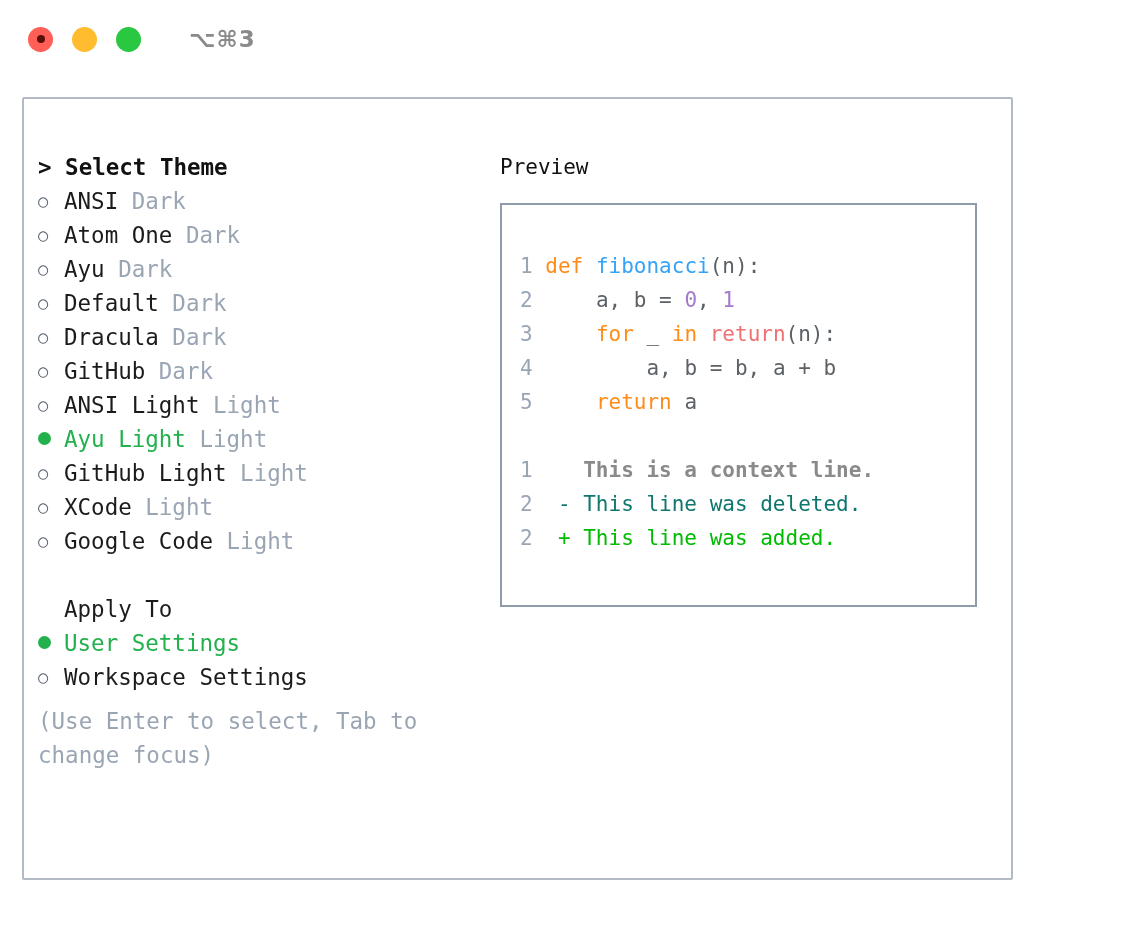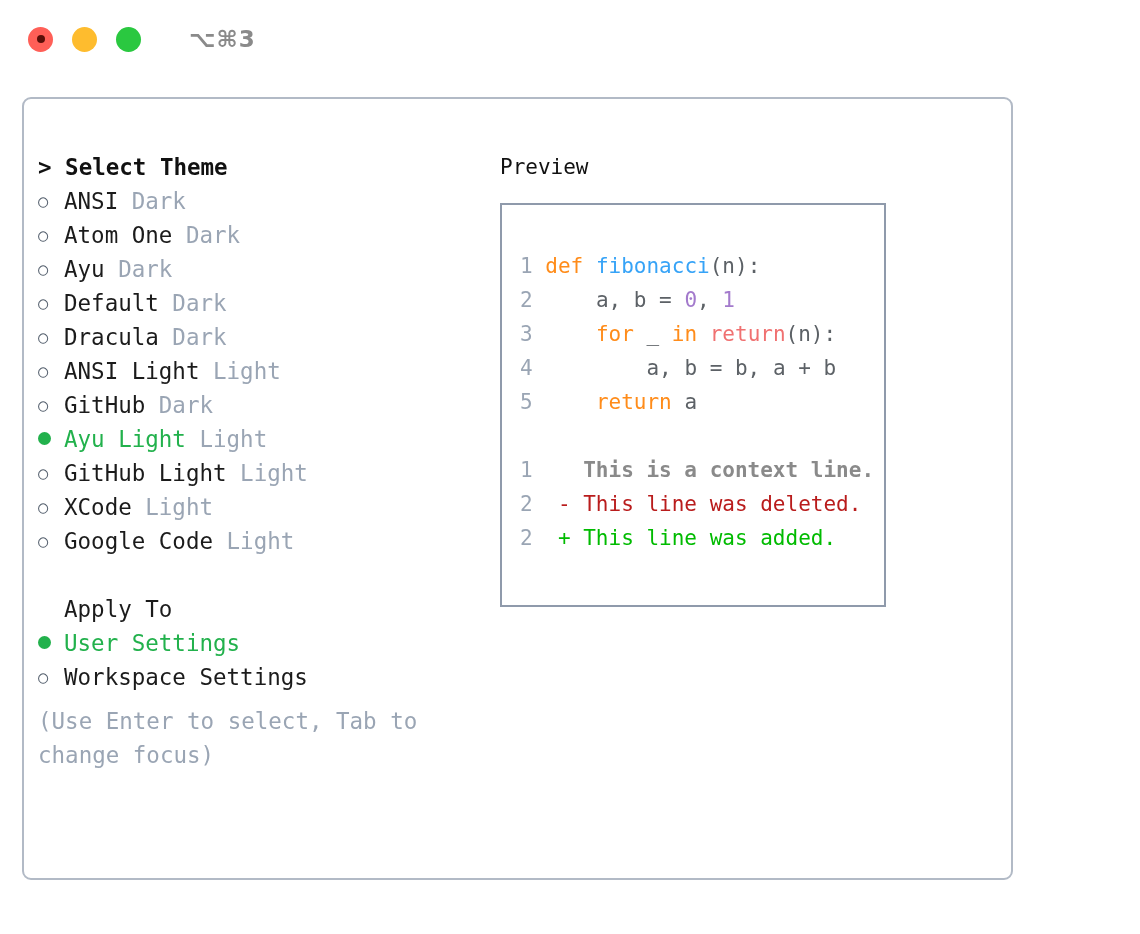--- a/index.html
+++ b/index.html
@@ -63,21 +63,21 @@
     font-family: "DejaVu Sans", "Liberation Sans", sans-serif;
   }
   
   .card {
     position: absolute;
     left: 22px;
     top: 97px;
     width: 991px;
     height: 783px;
     border: 2px solid #b2bac6;
-    border-radius: 9px;
+    border-radius: 2px;
     background: #ffffff;
     box-sizing: border-box;
   }
   
   .left-col {
     position: absolute;
     left: 14px;
     top: 51px;
     width: 450px;
   }
@@ -135,21 +135,21 @@
   }
   .preview-title {
     font-size: 21px;
     line-height: 34px;
     font-weight: normal;
     color: #111111;
     margin-bottom: 10px;
   }
   .preview-box {
     margin-top: 19px;
-    width: 386px;
+    width: 477px;
     height: 404px;
     border: 2px solid #8f9aab;
     background: #ffffff;
     box-sizing: border-box;
     padding: 44px 0 0 18px;
   }
   .code-line {
     font-size: 21px;
     line-height: 34px;
     white-space: pre;
@@ -157,21 +157,21 @@
   .ln {
     color: #9aa5b4;
   }
   .tok-kw      { color: #ff8c1a; }
   .tok-fn      { color: #36a3f7; }
   .tok-num     { color: #a37acc; }
   .tok-builtin { color: #f07171; }
   .tok-plain   { color: #5c6166; }
   .blank-code  { height: 34px; }
   .diff-ctx    { color: #8a8a8a; font-weight: bold; }
-  .diff-del    { color: #b91c1c; text-align: right; }
+  .diff-del    { color: #0f766e; text-align: right; }
   .diff-add    { color: #00bb00; }
 </style>
 </head>
 <body>
 
 <div class="window">
 
   <div class="titlebar">
     <div class="lights">
       <span class="light red">
@@ -186,22 +186,22 @@
   <div class="card">
 
     <div class="left-col">
       <div class="line prompt-header">&gt; Select Theme</div>
       <div id="theme-list">
           <div class="line"><span class="marker"><span class="bullet-empty">○</span></span><span class="item-name">ANSI</span><span class="item-kind"> Dark</span></div>
           <div class="line"><span class="marker"><span class="bullet-empty">○</span></span><span class="item-name">Atom One</span><span class="item-kind"> Dark</span></div>
           <div class="line"><span class="marker"><span class="bullet-empty">○</span></span><span class="item-name">Ayu</span><span class="item-kind"> Dark</span></div>
           <div class="line"><span class="marker"><span class="bullet-empty">○</span></span><span class="item-name">Default</span><span class="item-kind"> Dark</span></div>
           <div class="line"><span class="marker"><span class="bullet-empty">○</span></span><span class="item-name">Dracula</span><span class="item-kind"> Dark</span></div>
+          <div class="line"><span class="marker"><span class="bullet-empty">○</span></span><span class="item-name">GitHub</span><span class="item-kind"> Dark</span></div>
           <div class="line"><span class="marker"><span class="bullet-empty">○</span></span><span class="item-name">ANSI Light</span><span class="item-kind"> Light</span></div>
-          <div class="line"><span class="marker"><span class="bullet-empty">○</span></span><span class="item-name">GitHub</span><span class="item-kind"> Dark</span></div>
           <div class="line"><span class="marker"><span class="bullet-filled"></span></span><span class="item-name selected">Ayu Light</span><span class="item-kind"> Light</span></div>
           <div class="line"><span class="marker"><span class="bullet-empty">○</span></span><span class="item-name">GitHub Light</span><span class="item-kind"> Light</span></div>
           <div class="line"><span class="marker"><span class="bullet-empty">○</span></span><span class="item-name">XCode</span><span class="item-kind"> Light</span></div>
           <div class="line"><span class="marker"><span class="bullet-empty">○</span></span><span class="item-name">Google Code</span><span class="item-kind"> Light</span></div>
         </div>
 
       <div class="spacer"></div>
 
       <div class="line section-head"><span class="marker"></span><span>Apply To</span></div>
       <div id="apply-list">

